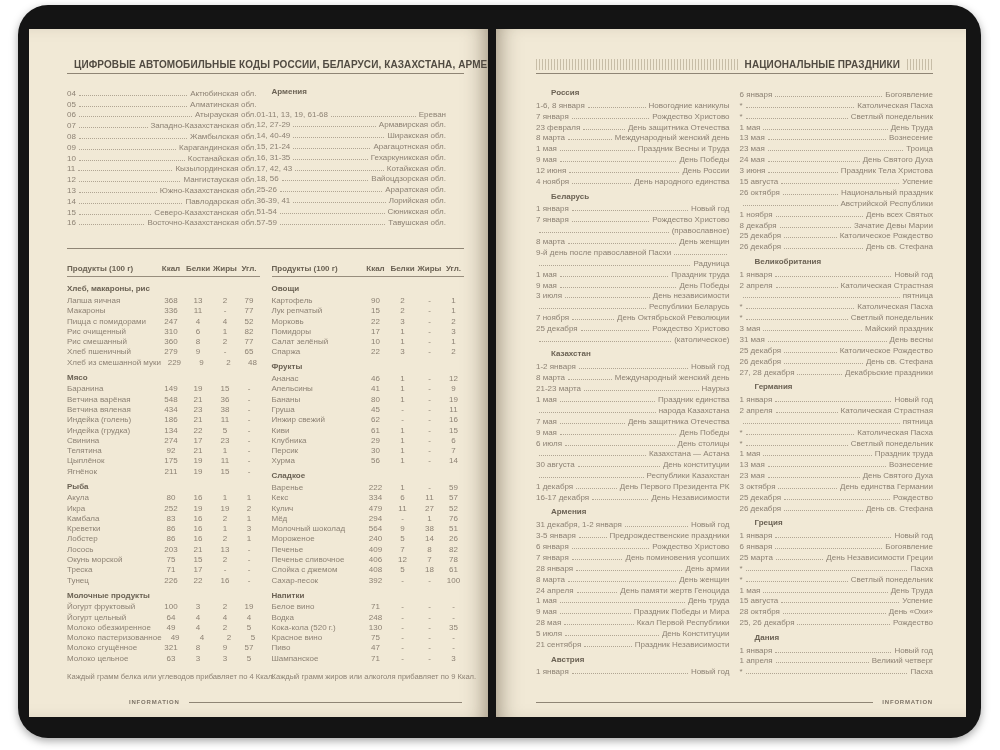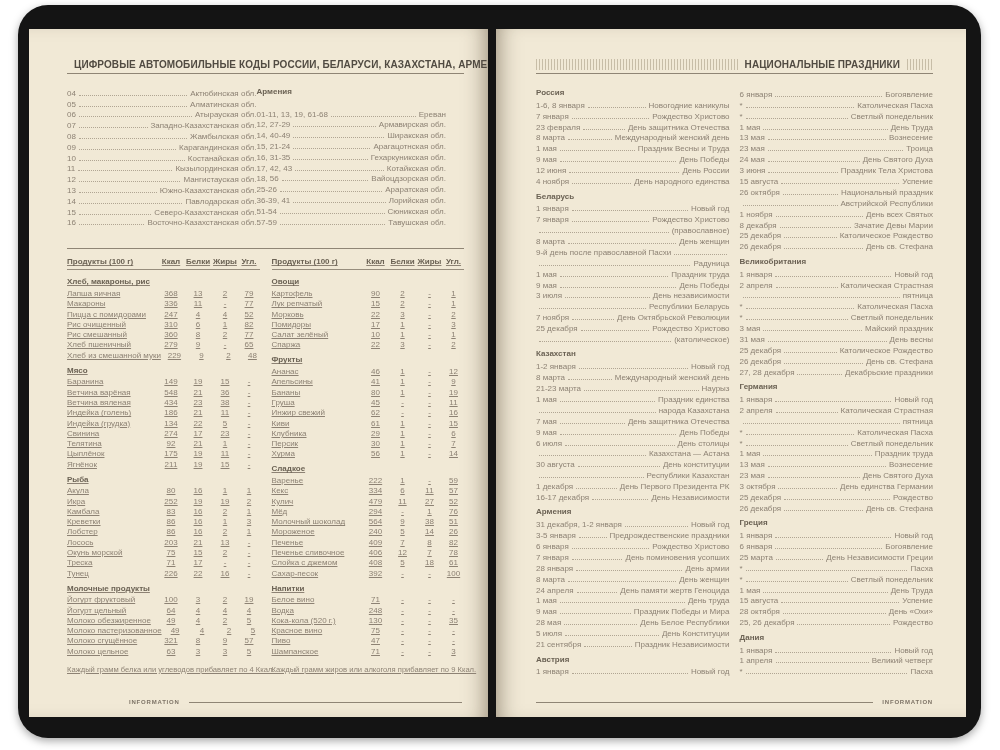--- a/index.html
+++ b/index.html
@@ -16,29 +16,29 @@
   .shead h2{margin:0 7px;font-size:10px;font-weight:700;color:#514b42;white-space:nowrap;letter-spacing:.1px;}
   .hatch{height:11px;background:repeating-linear-gradient(90deg,#c7bda7 0,#c7bda7 1px,transparent 1px,transparent 3px);}
   .hatch.cap{width:26px;}
   .hatch.fill{flex:1;}
   .srule{border-top:1.5px solid #8f8575;margin-top:2px;}
 
   
   .crow{display:flex;align-items:flex-end;height:10.8px;white-space:nowrap;}
   .cd,.cv{white-space:nowrap;}
   .lead{flex:1;border-bottom:1px dotted #b0a593;margin:0 3px 2px 3px;min-width:6px;}
-  .hrow{height:10.8px;font-weight:700;color:#6b6254;}
+  .hrow{height:10.8px;font-weight:700;color:#6b6254;margin-left:15px;}
   .sprow{height:10px;}
 
   .codes{display:flex;margin-top:13px;padding-right:18px;}
   .ccol{flex:1;min-width:0;}
 
   
   .nsec{margin-top:21px;}
-  .ntable{display:flex;gap:12px;margin-top:4px;text-decoration:underline;}
+  .ntable{display:flex;gap:12px;margin-top:11px;}
   .ngroup{flex:1;min-width:0;}
   .ncolhead,.nrow{display:grid;grid-template-columns:1fr 27px 27px 27px 21px;align-items:end;}
   .ncolhead{height:13px;font-weight:700;color:#6b6254;}
   .ncolhead span,.nrow span{text-align:center;white-space:nowrap;}
   .ncolhead .nn,.nrow .nn{text-align:left;overflow:visible;}
   .nhrule{border-top:1px solid #97public;border-top:1px solid #978d7d;margin:3px 0 7px 0;}
   .nrow{height:10.3px;}
   .nhead{height:10.3px;font-weight:700;color:#6b6254;white-space:nowrap;}
   .ntable .sprow{height:6px;}
   .nnote{margin-top:9px;font-size:7.6px;color:#8d8274;white-space:nowrap;}
@@ -1073,21 +1073,21 @@
 
             <div class="crow">
               <span class="cd">9 мая</span>
               <span class="lead"></span>
               <span class="cv">Праздник Победы и Мира</span>
             </div>
 
             <div class="crow">
               <span class="cd">28 мая</span>
               <span class="lead"></span>
-              <span class="cv">День Белое Республики</span>
+              <span class="cv">Ккал Первой Республики</span>
             </div>
 
             <div class="crow">
               <span class="cd">5 июля</span>
               <span class="lead"></span>
               <span class="cv">День Конституции</span>
             </div>
 
             <div class="crow">
               <span class="cd">21 сентября</span>

